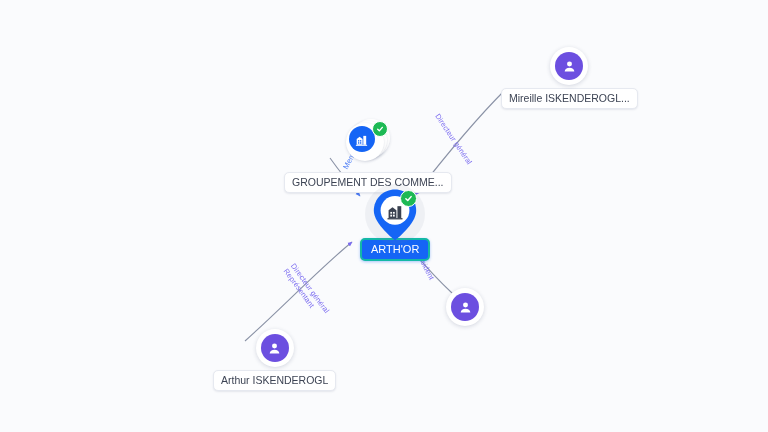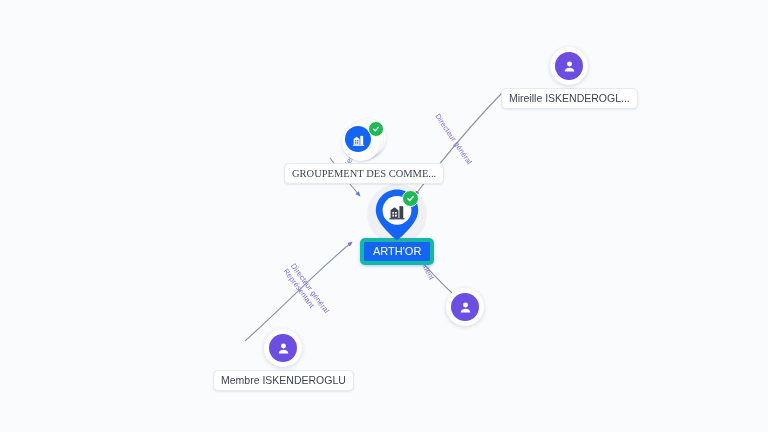--- a/index.html
+++ b/index.html
@@ -66,21 +66,21 @@
   }
 
   
   .pill{
     background:#ffffff;border:1px solid #e6e9f0;border-radius:5px;
     padding:3px 7px;font-size:10.5px;color:#3d4454;white-space:nowrap;
     box-shadow:0 1px 2px rgba(40,50,90,.10);
     line-height:13px;
   }
   .pill-primary{
-    background:#1565f5;border:4px solid #14b8a6;color:#ffffff;
+    background:#1565f5;border:2px solid #14b8a6;color:#ffffff;
     border-radius:5px;padding:3px 9px;font-size:11px;white-space:nowrap;
     box-shadow:0 1px 3px rgba(21,101,245,.35);font-weight:400;line-height:13px;
   }
 
   
   .edge-label{
     position:absolute;font-size:7.5px;color:#7b6cf0;white-space:nowrap;
     transform-origin:left center;letter-spacing:.1px;
   }
   .edge-label.blue{color:#4b7bf5;}
@@ -154,21 +154,21 @@
           <rect x="6.4" y="16.4" width="2.1" height="2.3" fill="#1565f5"></rect>
           <rect x="9.6" y="16.4" width="2.1" height="2.3" fill="#1565f5"></rect>
         </svg>
       </div>
       <div class="check-badge" style="left:26px;top:3px;">
         <svg width="8" height="8" viewBox="0 0 24 24" fill="none" stroke="#ffffff" stroke-width="4" stroke-linecap="round" stroke-linejoin="round">
           <path d="M5 12.5 L10 17.5 L19 7"></path>
         </svg>
       </div>
     </div>
-    <div class="pill" style="margin-top:1px;font-family:Liberation Serif, serif;">GROUPEMENT DES COMME...</div>
+    <div class="pill" style="margin-top:10px;">GROUPEMENT DES COMME...</div>
   </div>
 
   <div class="node" style="left:360px;top:188px;">
     <div class="pin-wrap">
       <div class="pin-halo"></div>
       <svg class="pin-shape" viewBox="0 0 46 54">
         <path d="M23 1.6 C11.2 1.6 1.8 11 1.8 22.8 C1.8 36 23 52.4 23 52.4
                  C23 52.4 44.2 36 44.2 22.8 C44.2 11 34.8 1.6 23 1.6 Z" fill="#1565f5"></path>
         <circle cx="23" cy="22.4" r="14.4" fill="#ffffff"></circle>
       </svg>
@@ -205,16 +205,16 @@
 
   <div class="node" style="left:213px;top:329px;">
     <div class="person-ring">
       <div class="person-disc">
         <svg width="17" height="17" viewBox="0 0 24 24" fill="#ffffff">
           <circle cx="12" cy="8.4" r="3.5"></circle>
           <path d="M5.2 19.2c0-3.7 3.1-5.6 6.8-5.6s6.8 1.9 6.8 5.6z"></path>
         </svg>
       </div>
     </div>
-    <div class="pill" style="margin-top:3px;">Membre ISKENDEROGLU</div>
+    <div class="pill" style="margin-top:3px;">Arthur ISKENDEROGL</div>
   </div>
 
 </div>
 
 </body></html>

